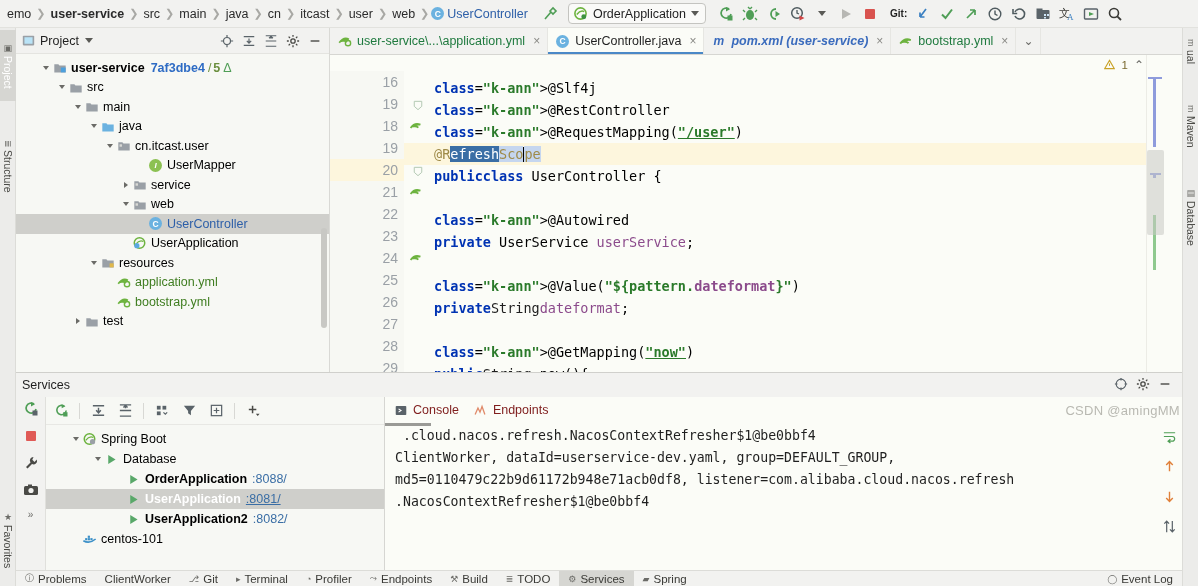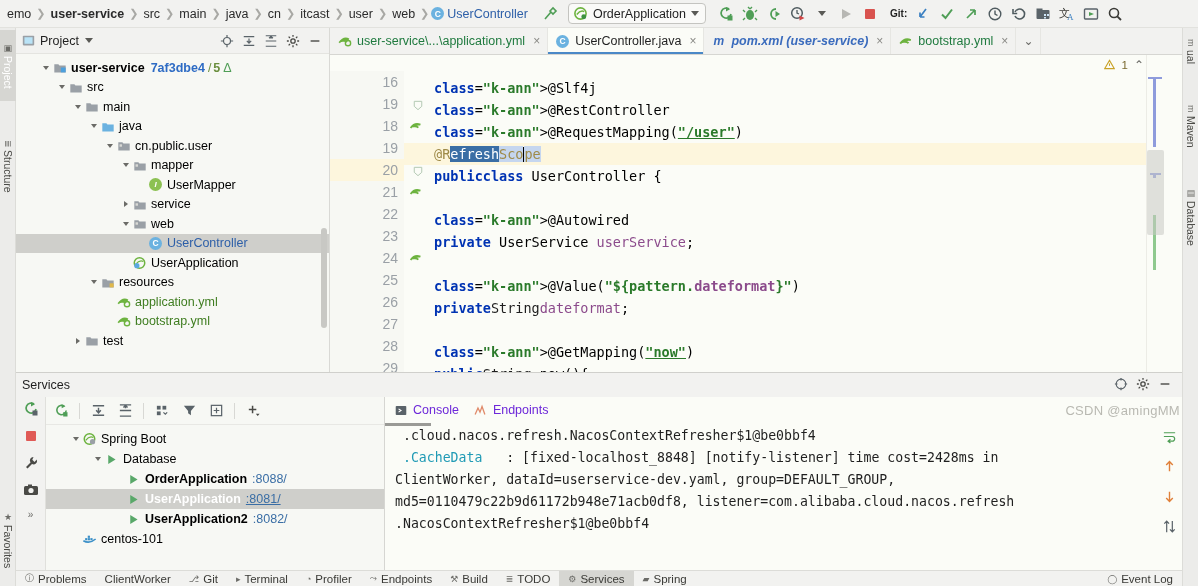--- a/index.html
+++ b/index.html
@@ -165,21 +165,21 @@
   .tt-btn { width:22px; height:22px; display:flex; align-items:center; justify-content:center; }
   .tt-div { width:1px; height:16px; background:#d8d8d4; margin:0 2px; }
   .svc-tree { padding-top:4px; font-size:12.5px; }
   .srow { height:20px; display:flex; align-items:center; white-space:nowrap; }
   .srow.sel { background:#cfcfcb; }
   .port { color:#3a6ea5; margin-left:5px; }
   .port.ul { text-decoration:underline; }
 
   .console-wrap { flex:1; display:flex; flex-direction:column; background:#fbfcf7; }
   .console-tabs { height:26px; display:flex; align-items:center; gap:14px; padding-left:8px; }
-  .ctab { display:flex; align-items:center; gap:5px; font-size:12.5px; color:#6d28d9; }
+  .ctab { display:flex; align-items:center; gap:5px; font-size:12.5px; color:#7f1d1d; }
   .console-out {
     flex:1; font-family:"DejaVu Sans Mono", monospace; font-size:13.2px;
     line-height:22px; padding:2px 0 0 10px; overflow:hidden; color:#1f1f1f;
     position:relative;
   }
   .co-info { color:#2a8a2a; }
   .co-num { color:#b8398f; }
   .co-cls { color:#1f9ab5; }
   .co-line { white-space:pre; }
   .console-right {
@@ -478,33 +478,21 @@
         <div class="trow" style="padding-left: 88px;">
           <span class="chev">
             <span class="chev-d"></span>
           </span>
           <span style="display: inline-flex; align-items: center; justify-content: center; flex: 0 0 15px; width: 15px; height: 14px;">
             <svg width="14" height="13" viewBox="0 0 16 16">
               <path d="M1 4 h5 l1.3 1.6 H15 V14 H1 Z" fill="#9aa0a6"></path>
               <rect x="2.5" y="6.5" width="3" height="3" fill="#d9d9d5"></rect>
             </svg>
           </span>
-          <span class="tlabel">cn.public.user</span>
-        </div>
-        <div class="trow" style="padding-left: 104px;">
-          <span class="chev">
-            <span class="chev-d"></span>
-          </span>
-          <span style="display: inline-flex; align-items: center; justify-content: center; flex: 0 0 15px; width: 15px; height: 14px;">
-            <svg width="14" height="13" viewBox="0 0 16 16">
-              <path d="M1 4 h5 l1.3 1.6 H15 V14 H1 Z" fill="#9aa0a6"></path>
-              <rect x="2.5" y="6.5" width="3" height="3" fill="#d9d9d5"></rect>
-            </svg>
-          </span>
-          <span class="tlabel">mapper</span>
+          <span class="tlabel">cn.itcast.user</span>
         </div>
         <div class="trow" style="padding-left: 120px;">
           <span class="chev"></span>
           <span style="display: inline-flex; align-items: center; justify-content: center; flex: 0 0 15px; width: 15px; height: 14px;">
             <span style="width:13px;height:13px;border-radius:50%;background:#8cc152;color:#fff;font-size:8px;display:flex;align-items:center;justify-content:center;font-weight:bold;font-style:italic;">I</span>
           </span>
           <span class="tlabel">UserMapper</span>
         </div>
         <div class="trow" style="padding-left: 104px;">
           <span class="chev">
@@ -934,21 +922,20 @@
                 <svg width="14" height="13" viewBox="0 0 16 16">
                   <path d="M2 13 L5.5 5 L8 10 L10.5 3 L14 13" stroke="#e08a6a" stroke-width="1.6" fill="none"></path>
                 </svg>
               </span>
               <span>Endpoints</span>
             </div>
           </div>
         <div style="display:flex;flex:1;min-height:0;">
           <div class="console-out" id="consoleHost">
               <div class="co-line"><span> .cloud.nacos.refresh.NacosContextRefresher$1@be0bbf4</span></div>
-              <div class="co-line"><span> </span><span class="co-cls">.CacheData</span><span>   : [fixed-localhost_8848] [notify-listener] time cost=2428ms in</span></div>
               <div class="co-line"><span>ClientWorker, dataId=userservice-dev.yaml, group=DEFAULT_GROUP,</span></div>
               <div class="co-line"><span>md5=0110479c22b9d61172b948e71acb0df8, listener=com.alibaba.cloud.nacos.refresh</span></div>
               <div class="co-line"><span>.NacosContextRefresher$1@be0bbf4</span></div>
               <div style="position: absolute; left: 0px; top: 0px; width: 46px; height: 3px; background: rgb(154, 154, 150);"></div>
             </div>
           <div class="console-right">
             <span>
               <svg width="15" height="15" viewBox="0 0 16 16">
                   <path d="M2 4 L14 4 M2 8 L11 8 a2.5 2.5 0 0 1 0 5 L7 13 M9 11 L6.5 13 L9 15" stroke="#4f9e56" stroke-width="1.3" fill="none"></path>
                 </svg>

